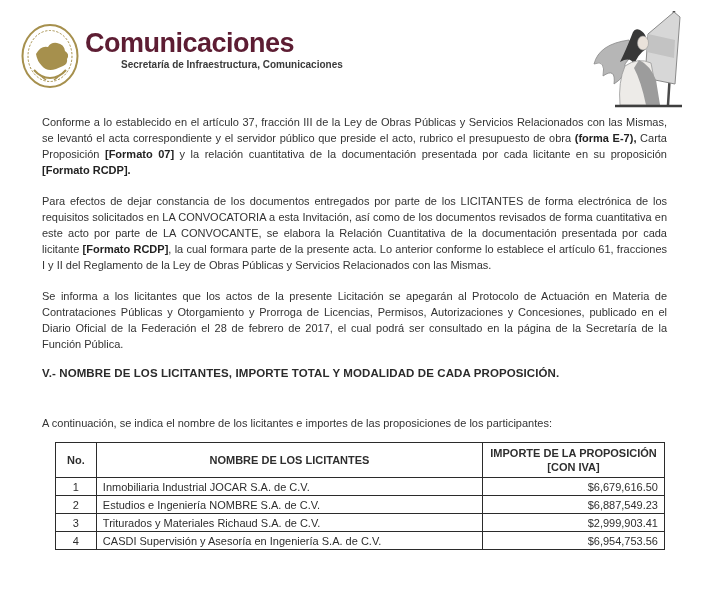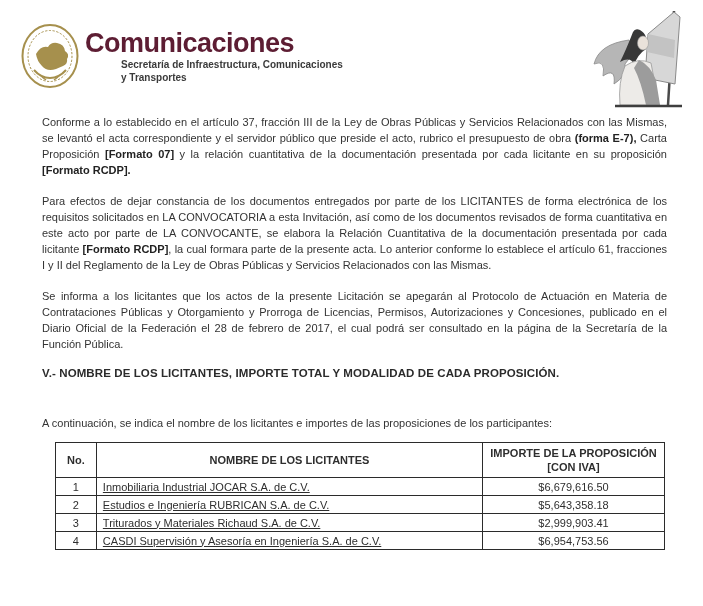--- a/index.html
+++ b/index.html
@@ -79,22 +79,22 @@
     font-weight: bold;
     text-align: center;
     height: 32px;
     line-height: 14px;
   }
   .lic-table td { height: 15px; }
   .col-no   { width: 40px; }
   .col-name { width: 378px; }
   .col-amt  { width: 178px; }
   .cell-no  { text-align: center; }
-  .cell-name{ text-align: left; text-decoration: underline; }
-  .cell-amt { text-align: center; }
+  .cell-name{ text-align: left; }
+  .cell-amt { text-align: right; }
 </style>
 </head>
 <body>
 
 <div class="page">
 
   <div class="header">
 
     <span class="seal">
       <svg viewBox="0 0 60 68" width="60" height="68">
@@ -102,21 +102,20 @@
         <ellipse cx="30" cy="34" rx="22" ry="25.5" fill="none" stroke="#a6904d" stroke-width="1" stroke-dasharray="2.2 1.6"></ellipse>
         <path d="M16,32 q5,-9 12,-7 q3,-5 9,-4 q7,1 8,8 q5,3 2,8 q1,5 -4,7 l-7,3 q-9,3 -14,-3 q-5,-5 -6,-12 z" fill="#a6904d"></path>
         <path d="M14,48 q7,8 16,8 q9,0 16,-8" fill="none" stroke="#a6904d" stroke-width="2"></path>
         <path d="M22,55 l4,3 M38,55 l-4,3" stroke="#a6904d" stroke-width="1.5" fill="none"></path>
       </svg>
     </span>
 
     <div class="brand-block">
       <div class="brand">Comunicaciones</div>
       <div class="brand-subtitle">Secretaría de Infraestructura, Comunicaciones</div>
-      <div class="brand-subtitle">y Transportes</div>
     </div>
 
     <span class="emblem">
       <svg viewBox="0 0 110 106" width="110" height="106">
 
         <line x1="87" y1="5" x2="81" y2="99" stroke="#4a4a4a" stroke-width="2.5"></line>
 
         <path d="M87,6 L93,11 L88,78 L58,72 L61,28 Z" fill="#d7d7d7" stroke="#8a8a8a" stroke-width="1"></path>
         <path d="M61,28 L88,34 L87,52 L60,46 Z" fill="#c3c3c3"></path>
 
@@ -166,22 +165,22 @@
         </tr>
       </thead>
       <tbody>
         <tr>
           <td class="cell-no">1</td>
           <td class="cell-name">Inmobiliaria Industrial JOCAR S.A. de C.V.</td>
           <td class="cell-amt">$6,679,616.50</td>
         </tr>
         <tr>
           <td class="cell-no">2</td>
-          <td class="cell-name">Estudios e Ingeniería RUBRICAN S.A. de C.V.</td>
-          <td class="cell-amt">$5,643,358.18</td>
+          <td class="cell-name">Estudios e Ingeniería NOMBRE S.A. de C.V.</td>
+          <td class="cell-amt">$6,887,549.23</td>
         </tr>
         <tr>
           <td class="cell-no">3</td>
           <td class="cell-name">Triturados y Materiales Richaud S.A. de C.V.</td>
           <td class="cell-amt">$2,999,903.41</td>
         </tr>
         <tr>
           <td class="cell-no">4</td>
           <td class="cell-name">CASDI Supervisión y Asesoría en Ingeniería S.A. de C.V.</td>
           <td class="cell-amt">$6,954,753.56</td>

